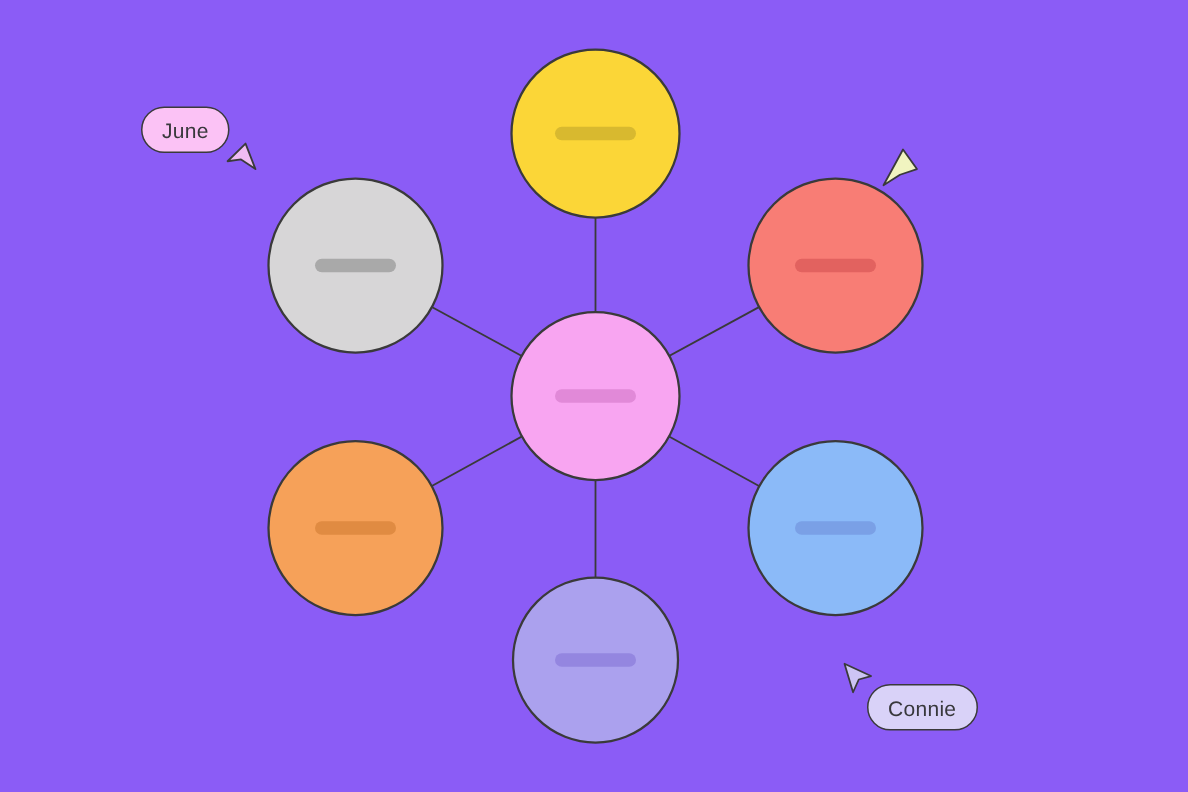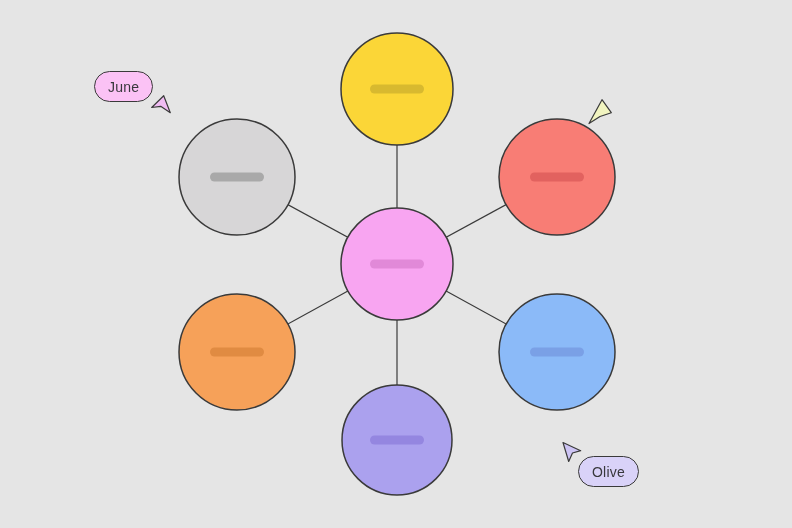--- a/index.html
+++ b/index.html
@@ -29,21 +29,21 @@
     font-size: 14px;
     font-weight: 500;
     letter-spacing: 0.2px;
     color: #38383c;
     white-space: nowrap;
   }
 </style>
 </head>
 <body>
 
-<div class="board" style="width: 792px; height: 528px; background: #e5e5e5;">
+<div class="board" style="width: 792px; height: 528px; background: #8b5cf6;">
   <svg xmlns="http://www.w3.org/2000/svg" width="792" height="528" viewBox="0 0 792 528">
       <line x1="397" y1="264" x2="397" y2="89" stroke="#3a3a3a" stroke-width="1.2"></line>
       <line x1="397" y1="264" x2="237" y2="177" stroke="#3a3a3a" stroke-width="1.2"></line>
       <line x1="397" y1="264" x2="557" y2="177" stroke="#3a3a3a" stroke-width="1.2"></line>
       <line x1="397" y1="264" x2="237" y2="352" stroke="#3a3a3a" stroke-width="1.2"></line>
       <line x1="397" y1="264" x2="557" y2="352" stroke="#3a3a3a" stroke-width="1.2"></line>
       <line x1="397" y1="264" x2="397" y2="440" stroke="#3a3a3a" stroke-width="1.2"></line>
       <g>
         <circle cx="397" cy="89" r="56" fill="#fbd637" stroke="#3a3a3a" stroke-width="1.5"></circle>
         <rect x="370" y="84.5" width="54" height="9" rx="4.5" fill="#d8b92f"></rect>
@@ -70,14 +70,14 @@
       </g>
       <g>
         <circle cx="397" cy="264" r="56" fill="#f8a5f1" stroke="#3a3a3a" stroke-width="1.5"></circle>
         <rect x="370" y="259.5" width="54" height="9" rx="4.5" fill="#e189d8"></rect>
       </g>
       <polygon points="151.7,107.5 163.7,95.7 170.3,112.7 160.7,106.3" fill="#f0bcf3" stroke="#3a3a3a" stroke-width="1.2" stroke-linejoin="round"></polygon>
       <polygon points="589,123.5 602,99.7 611.3,112.7 600,116.5" fill="#f1f4c0" stroke="#3a3a3a" stroke-width="1.2" stroke-linejoin="round"></polygon>
       <polygon points="563,442.5 580.7,450.7 572.5,453 568.7,461.5" fill="#cdc4f4" stroke="#3a3a3a" stroke-width="1.2" stroke-linejoin="round"></polygon>
     </svg>
 <div class="name-pill" style="left: 94px; top: 71px; background: rgb(251, 194, 245);">June</div>
-    <div class="name-pill" style="left: 578px; top: 456px; background: rgb(217, 210, 248);">Olive</div>
+    <div class="name-pill" style="left: 578px; top: 456px; background: rgb(217, 210, 248);">Connie</div>
   </div>
 
 </body></html>

